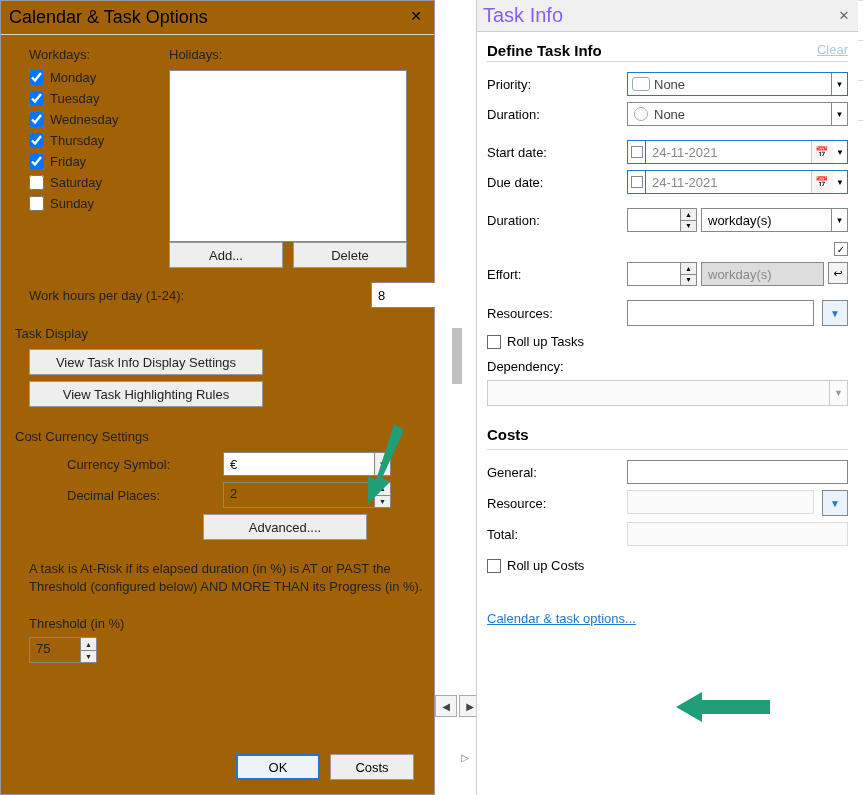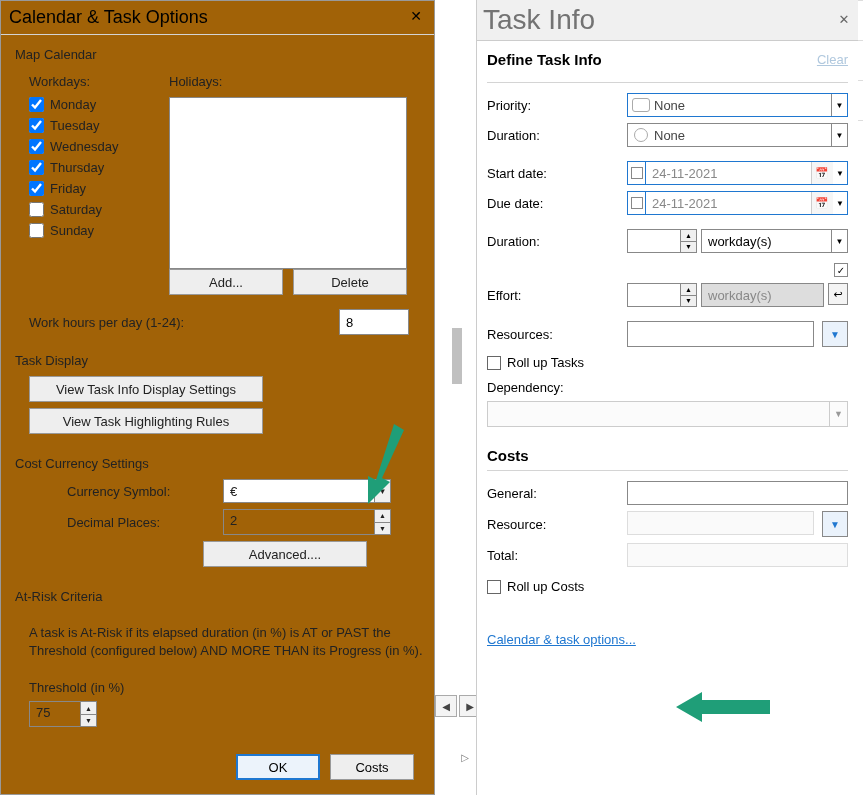--- a/index.html
+++ b/index.html
@@ -20,21 +20,21 @@
 .holiday-box { width: 238px; height: 172px; border: 1px solid #888; background: #fff; }
 .chk { display: flex; align-items: center; margin-bottom: 6px; }
 .chk input[type=checkbox] { width: 15px; height: 15px; margin: 0 6px 0 0; }
 .btn-row { display: flex; gap: 10px; margin-top: 0; }
 .btn { border: 1px solid #999; background: #eee; height: 26px; display: flex; align-items: center; justify-content: center; font-size: 13px; cursor: pointer; }
 .btn.w114 { width: 114px; }
 .btn.w234 { width: 234px; }
 .btn.w84 { width: 84px; }
 .btn.w164 { width: 164px; }
 .btn.primary { border: 2px solid #1f77d0; background: #ecf3fb; }
-.work-hours { display: flex; align-items: center; margin-top: 14px; }
+.work-hours { display: flex; align-items: center; margin-top: 14px; gap: 32px; }
 .work-hours .lab { flex: 0 0 310px; }
 .num-input { border: 1px solid #888; width: 70px; height: 26px; padding: 2px 6px; font-size: 13px; }
 .small-spin { border: 1px solid #888; width: 68px; height: 26px; display: flex; }
 .small-spin .sval { flex: 1; padding: 3px 6px; font-size: 13px; }
 .small-spin .spins { width: 16px; display: flex; flex-direction: column; border-left: 1px solid #888; }
 .small-spin .sp { flex: 1; font-size: 7px; display: flex; align-items: center; justify-content: center; border-bottom: 1px solid #888; background: #f0f0f0; }
 .small-spin .sp:last-child { border-bottom: none; }
 .big-select { border: 1px solid #888; height: 24px; display: flex; align-items: center; background: #fff; }
 .big-select .sval { flex: 1; padding: 2px 6px; font-size: 13px; }
 .big-select .drop { width: 16px; height: 100%; border-left: 1px solid #888; background: #f0f0f0; display: flex; align-items: center; justify-content: center; font-size: 8px; }
@@ -45,24 +45,24 @@
 .splitter { position: absolute; left: 435px; top: 0; width: 40px; height: 795px; background: #fff; }
 .splitter .gray-bar { position: absolute; left: 17px; top: 328px; width: 10px; height: 56px; background: #c0c0c0; }
 .splitter .tri-box { position: absolute; left: 0px; top: 695px; width: 22px; height: 22px; border: 1px solid #aaa; background: #f4f4f4; display:flex; align-items:center; justify-content:center; font-size:10px; color:#444; }
 .splitter .tri2 { position: absolute; left: 24px; top: 695px; width: 22px; height: 22px; border: 1px solid #aaa; background: #f4f4f4; display:flex; align-items:center; justify-content:center; font-size:10px; color:#444; }
 .splitter .tri3 { position: absolute; left: 24px; top: 748px; width: 12px; height: 18px; display:flex; align-items:center; justify-content:center; font-size:10px; color:#777; }
 .panel {
   position: absolute; left: 476px; top: 0; width: 382px; height: 795px;
   background: #fff; border-left: 1px solid #ccc; padding: 0;
 }
 .panel-title { display: flex; justify-content: space-between; align-items: center; padding: 4px 6px; background: #f0f0f0; border-bottom: 1px solid #ccc; }
-.panel-title .t { font-size: 28px; color: #737373; }
+.panel-title .t { font-size: 20px; color: #8b5cf6; }
 .panel-title .px { width: 16px; height: 16px; font-size: 13px; color: #666; text-align:center; cursor:pointer; }
 .panel-body { padding: 6px 10px 10px 10px; font-size: 13px; }
-.panel-body .define-head { display: flex; justify-content: space-between; align-items: center; border-bottom: 1px solid #d4d4d4; padding: 4px 0 14px 0; margin-bottom: 10px; }
+.panel-body .define-head { display: flex; justify-content: space-between; align-items: flex-start; border-bottom: 1px solid #d4d4d4; padding: 4px 0 2px 0; margin-bottom: 10px; }
 .panel-body .define-head .dh { font-size: 15px; font-weight: 600; }
 .panel-body .define-head .clr { color: #b0c8de; font-size: 13px; text-decoration: underline; cursor: pointer; }
 .prow { display: flex; align-items: center; margin: 6px 0; }
 .prow .plab { width: 140px; font-size: 13px; }
 .prow .pctl { flex: 1; display: flex; gap: 4px; }
 .p-select { flex: 1; border: 1px solid #888; height: 24px; display: flex; align-items: center; background: #fff; }
 .p-select.blueborder { border: 1px solid #1f77d0; }
 .p-select .icon-sq { width: 18px; height: 14px; margin: 0 4px; border: 1px solid #aaa; border-radius: 3px; background: #fff; }
 .p-select .icon-circ { width: 14px; height: 14px; margin: 0 6px; border: 1px solid #aaa; border-radius: 50%; background: #fff; }
 .p-select .sval { flex: 1; font-size: 13px; color: #444; }
@@ -103,21 +103,20 @@
 </style>
 </head>
 <body>
 
 <div class="dialog">
   <div class="dialog-title">
     <span>Calendar &amp; Task Options</span>
     <div class="close-x">✕</div>
   </div>
   <div class="dialog-body">
-    <div class="section-label">Map Calendar</div>
     <div class="indent">
       <div class="row">
         <div class="workdays-col">
           <div class="section-label">Workdays:</div>
           <div class="chk">
               <input type="checkbox" checked="" style="">
               <span>Monday</span>
             </div>
           <div class="chk">
               <input type="checkbox" checked="" style="">
@@ -180,21 +179,20 @@
           <span class="sval">2</span>
           <div class="spins">
               <div class="sp">▲</div>
               <div class="sp">▼</div>
             </div>
         </div>
       </div>
       <div class="btn w164" style="margin-left:156px; margin-top:6px">Advanced....</div>
     </div>
 
-    <div class="section-label" style="margin-top:22px">At-Risk Criteria</div>
     <div class="indent">
       <div class="atrisk-text">A task is At-Risk if its elapsed duration (in %) is AT or PAST the Threshold (configured below) AND MORE THAN its Progress (in %).</div>
       <div>Threshold (in %)</div>
       <div class="small-spin" style="margin-top:6px">
         <span class="sval">75</span>
         <div class="spins">
             <div class="sp">▲</div>
             <div class="sp">▼</div>
           </div>
       </div>

